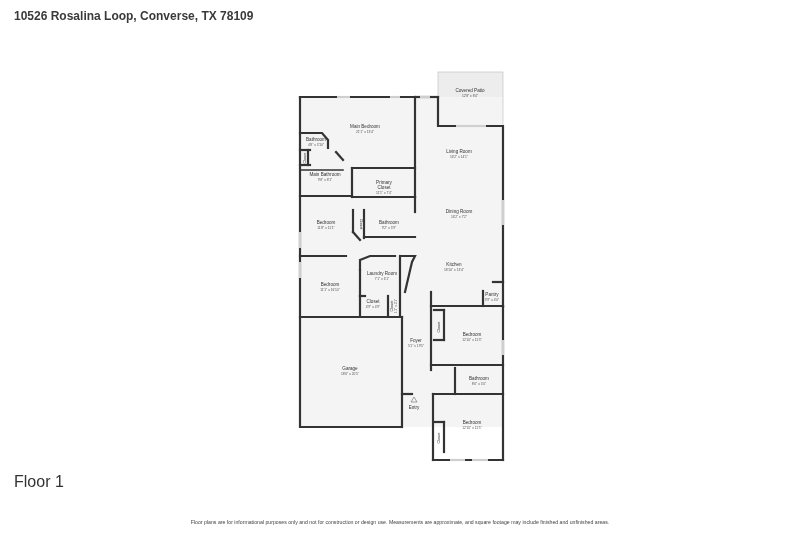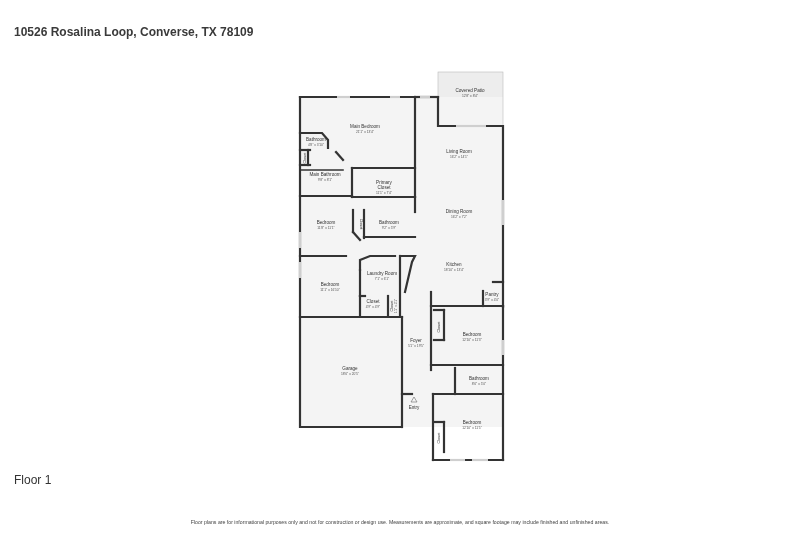--- a/index.html
+++ b/index.html
@@ -1,18 +1,18 @@
 <!DOCTYPE html>
 <html><head>
 <meta charset="utf-8">
 <style>
   html, body { margin:0; padding:0; background:#ffffff; }
   body { width:800px; height:533px; position:relative; overflow:hidden; font-family:"Liberation Sans", sans-serif; color:#333; }
-  .title { position:absolute; left:14px; top:9px; font-size:12px; font-weight:bold; color:#3a3a3a;margin-top:16px; }
-  .floor-label { position:absolute; left:14px; top:473px; font-size:12px; color:#333; }
+  .title { position:absolute; left:14px; top:9px; font-size:12px; font-weight:bold; color:#3a3a3a; }
+  .floor-label { position:absolute; left:14px; top:473px; font-size:16px; color:#333; }
   .disclaimer { position:absolute; left:0; width:800px; top:519px; text-align:center; font-size:5.2px; color:#444; }
   svg { position:absolute; left:0; top:0; }
   .room-name { font-family:"Liberation Sans", sans-serif; font-size:4.6px; fill:#333; text-anchor:middle; }
   .room-dim { font-family:"Liberation Sans", sans-serif; font-size:3.3px; fill:#555; text-anchor:middle; }
   .vlabel { font-family:"Liberation Sans", sans-serif; font-size:3.8px; fill:#333; text-anchor:middle; }
 </style>
 </head>
 <body>
 
 <div class="title">10526 Rosalina Loop, Converse, TX 78109</div>

